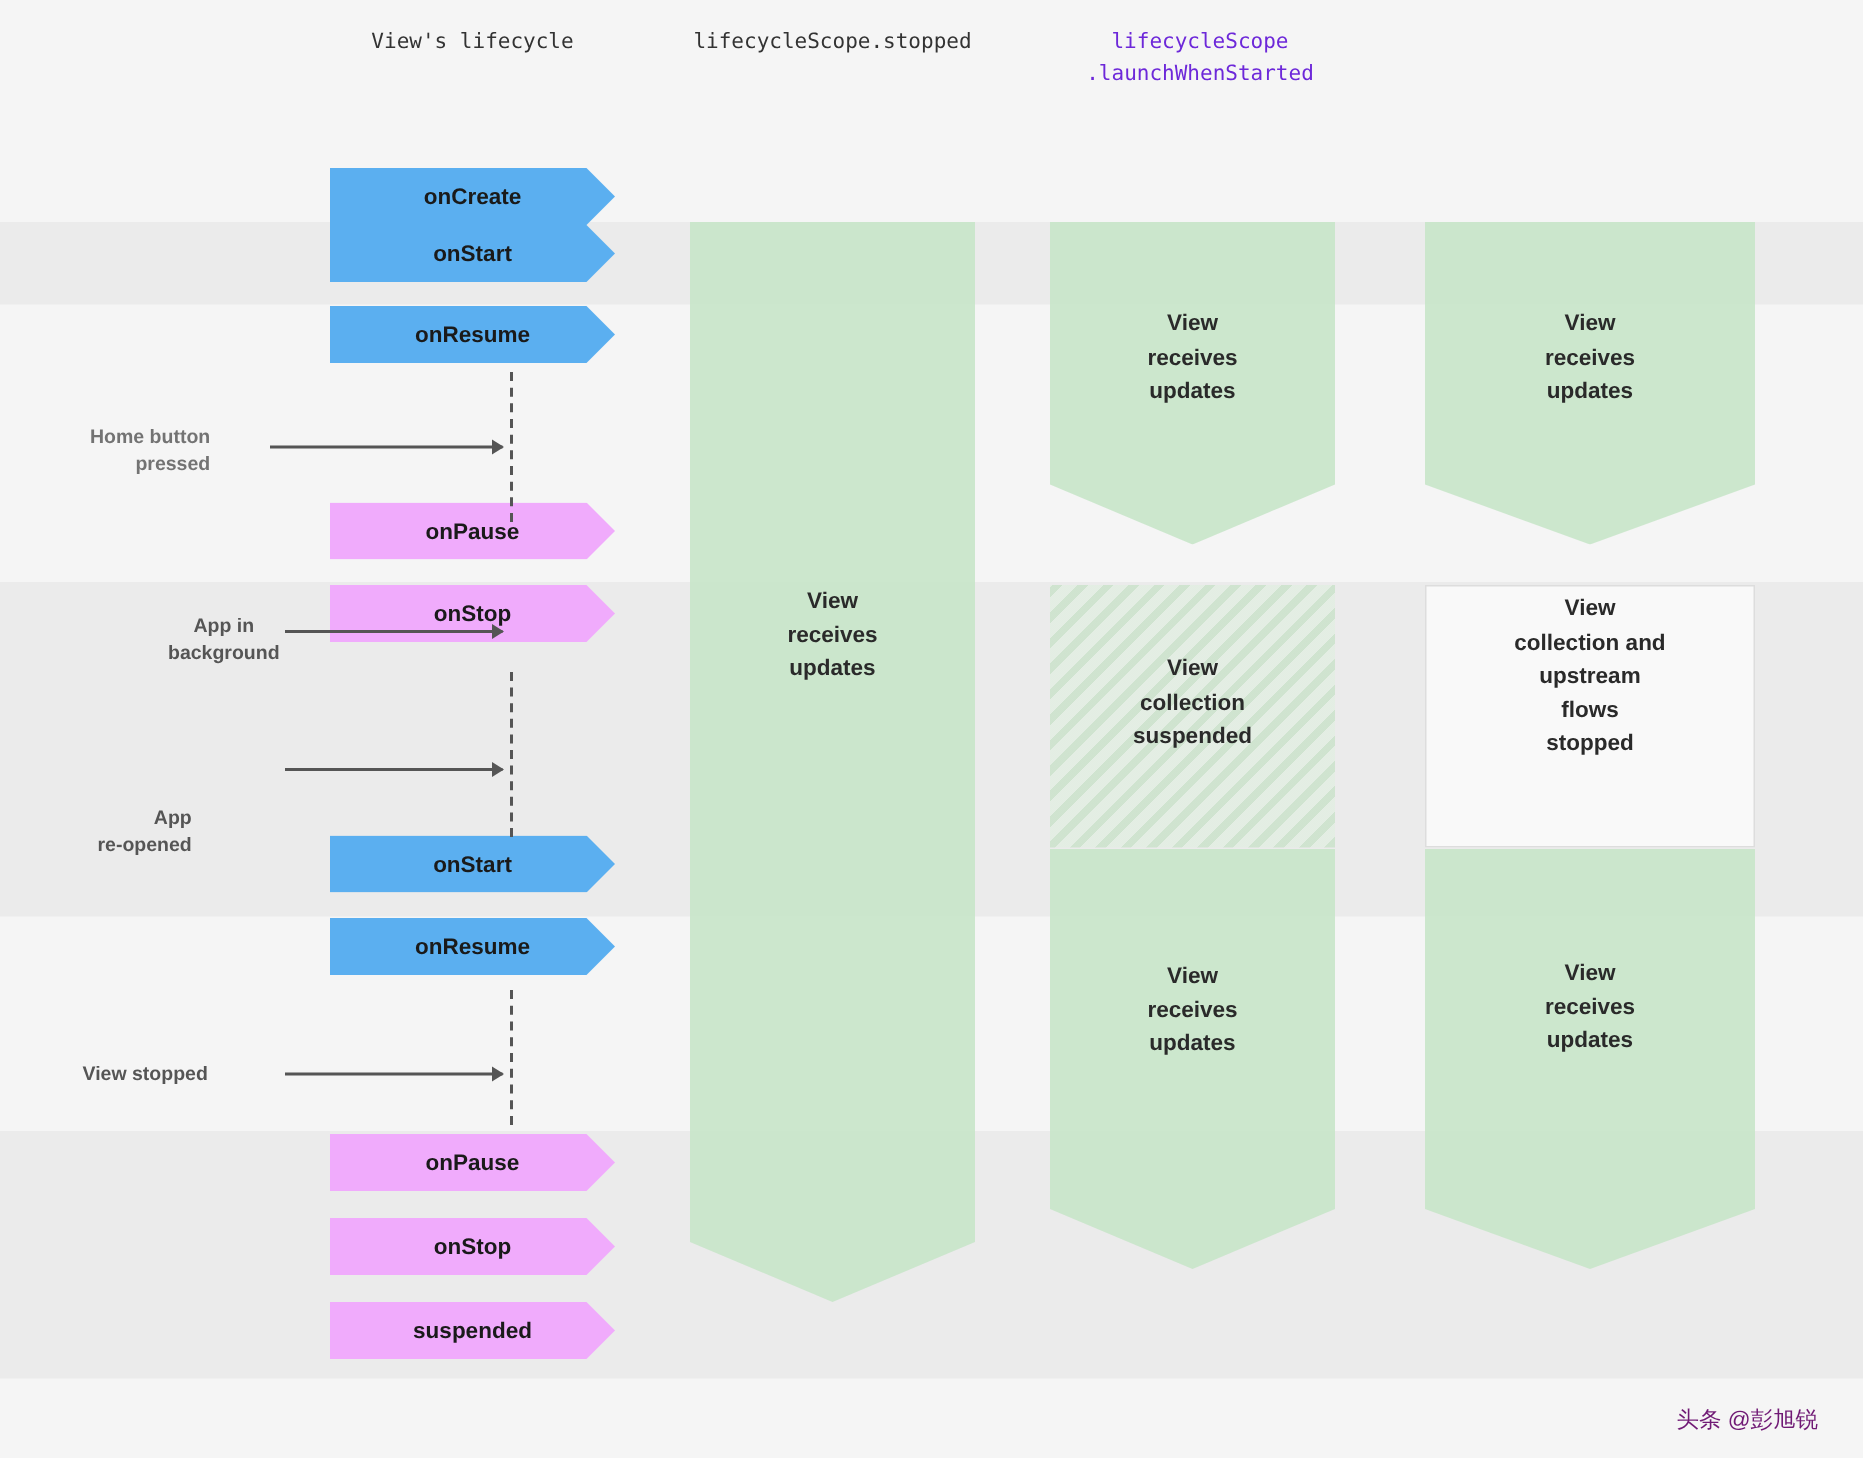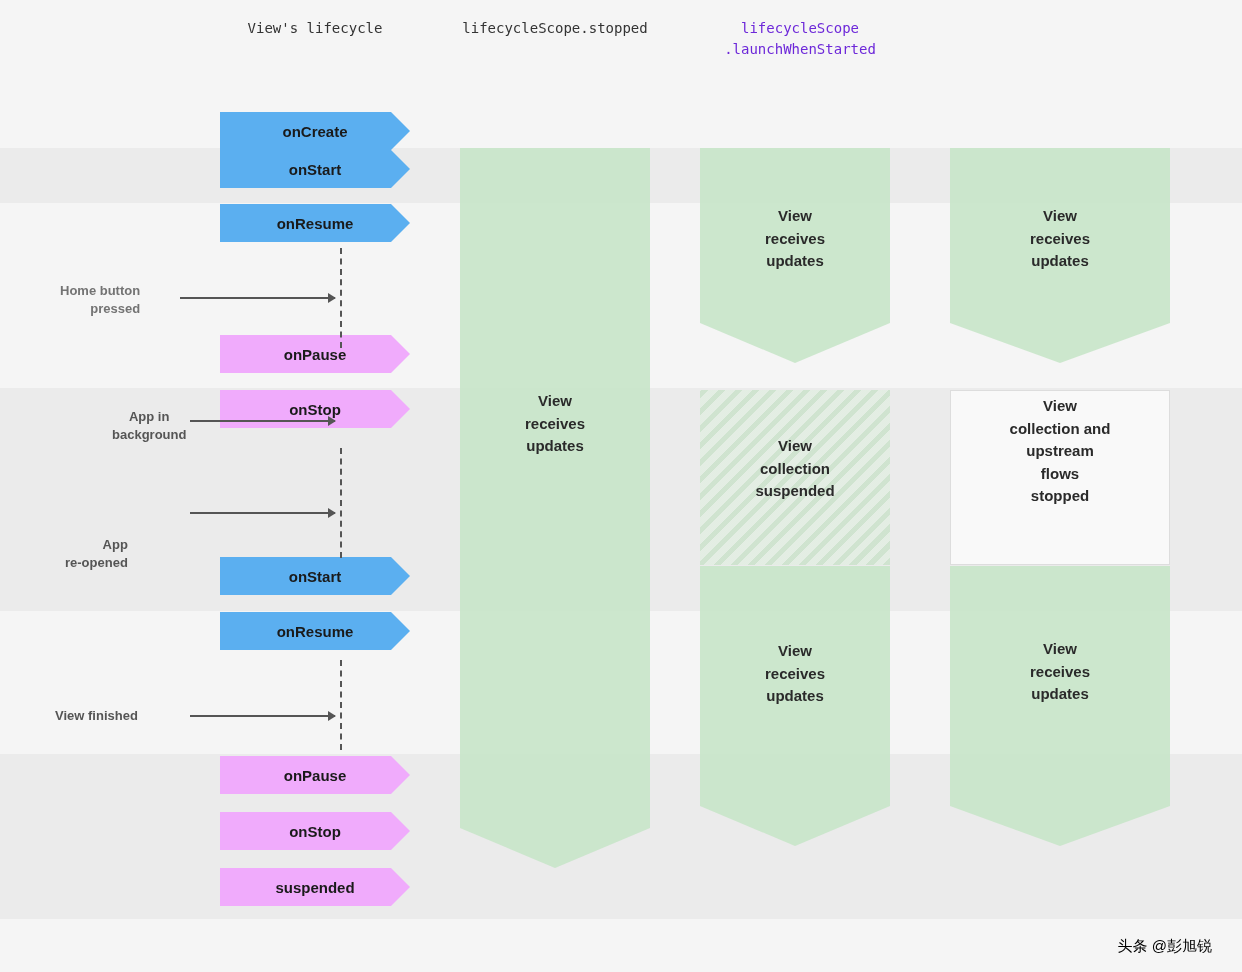--- a/index.html
+++ b/index.html
@@ -186,18 +186,18 @@
 
   <div style="position:absolute; top:282px; left:60px; font-size:13px; font-weight:bold; color:#737373; line-height:1.4; text-align:right;">Home button<br>pressed</div>
   <div class="arrow-line" style="top:297px; left:180px; width:155px;"></div>
 
   <div style="position:absolute; top:408px; left:65px; font-size:13px; font-weight:bold; color:#555; line-height:1.4; text-align:center;margin-left:47px;">App in<br>background</div>
   <div class="arrow-line" style="top:420px; left:190px; width:145px;"></div>
 
   <div style="position:absolute; top:492px; left:65px; font-size:13px; font-weight:bold; color:#555; line-height:1.4; text-align:right;margin-top:44px;">App<br>re-opened</div>
   <div class="arrow-line" style="top:512px; left:190px; width:145px;"></div>
 
-  <div style="position:absolute; top:707px; left:55px; font-size:13px; font-weight:bold; color:#555; line-height:1.4;">View finished</div>
+  <div style="position:absolute; top:707px; left:55px; font-size:13px; font-weight:bold; color:#555; line-height:1.4;">View stopped</div>
   <div class="arrow-line" style="top:715px; left:190px; width:145px;"></div>
 
-  <div style="position:absolute; bottom:16px; right:30px; font-size:15px; color:#000000;margin-top:24px;">头条 @彭旭锐</div>
+  <div style="position:absolute; bottom:16px; right:30px; font-size:15px; color:#701a75;margin-top:24px;">头条 @彭旭锐</div>
 
 </div>
 
 </body></html>

